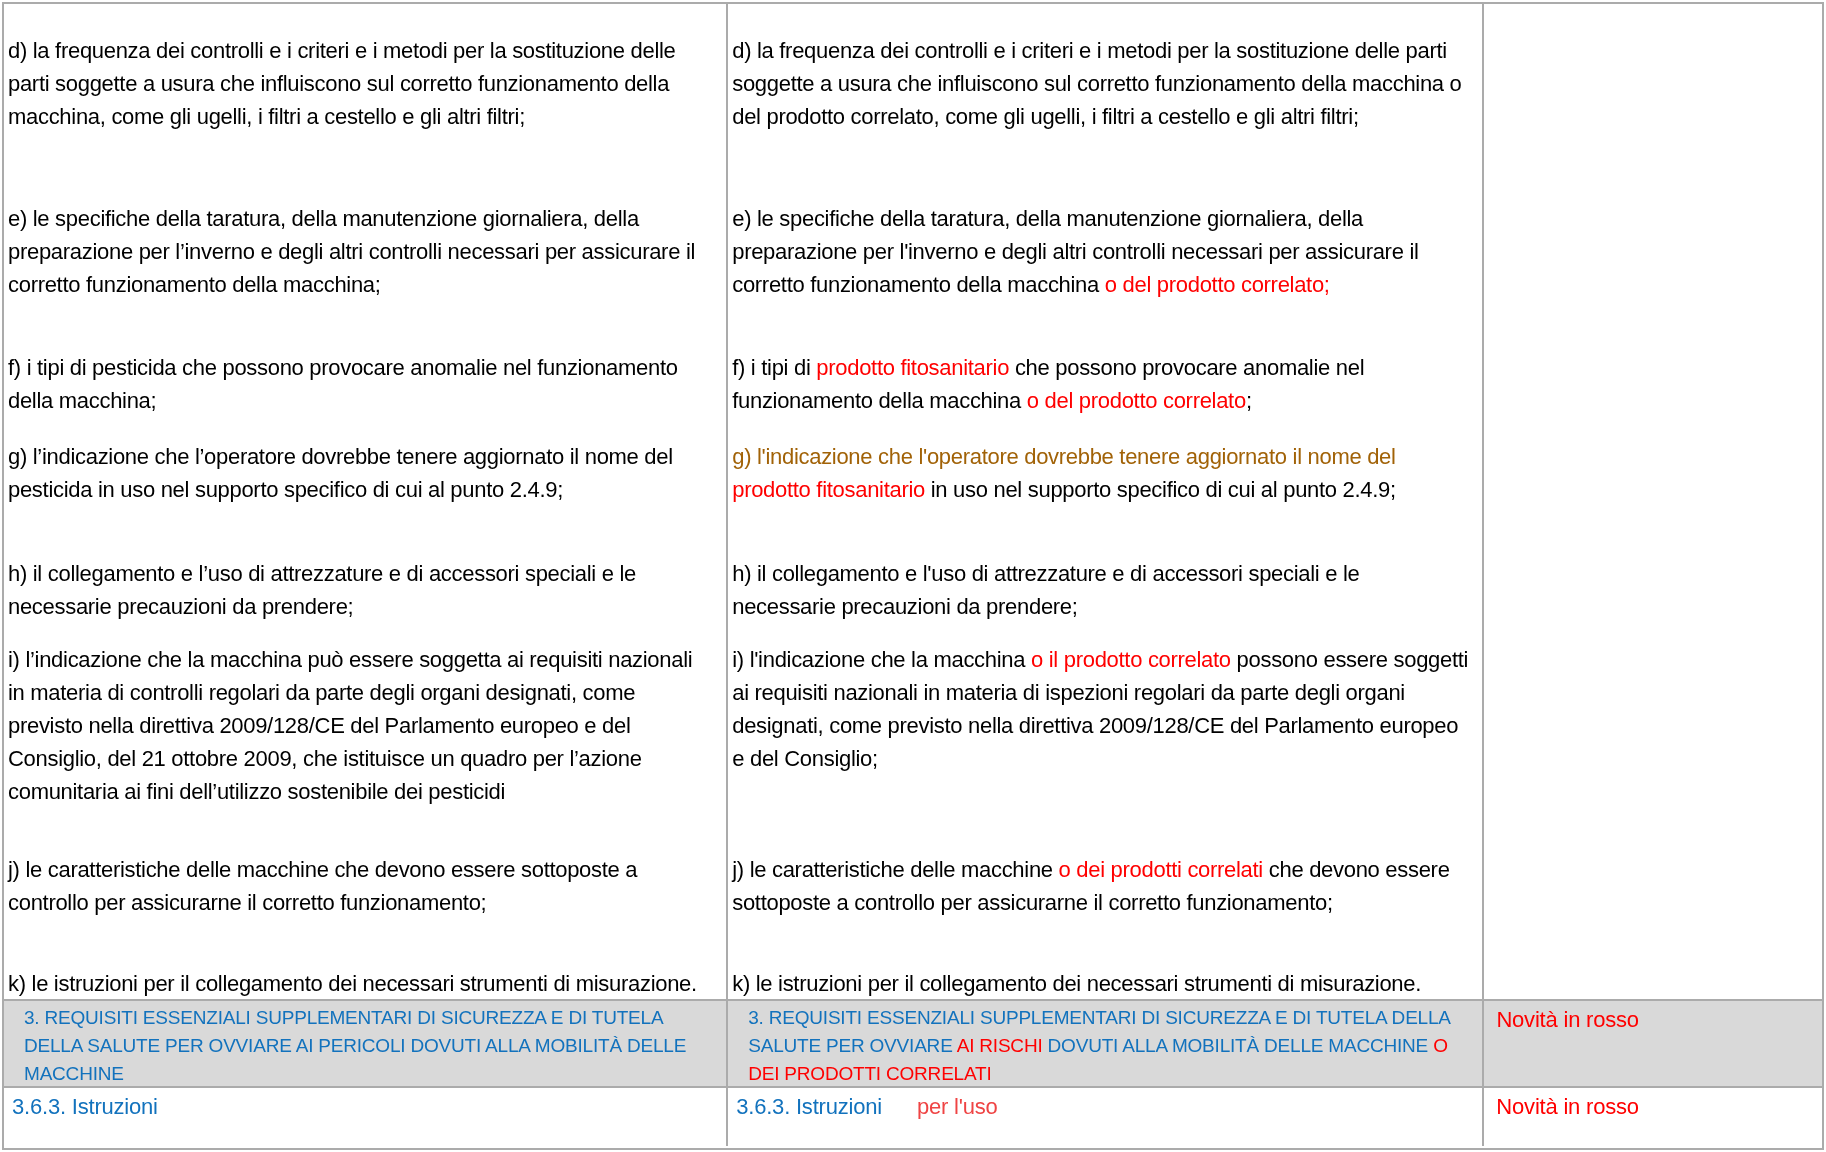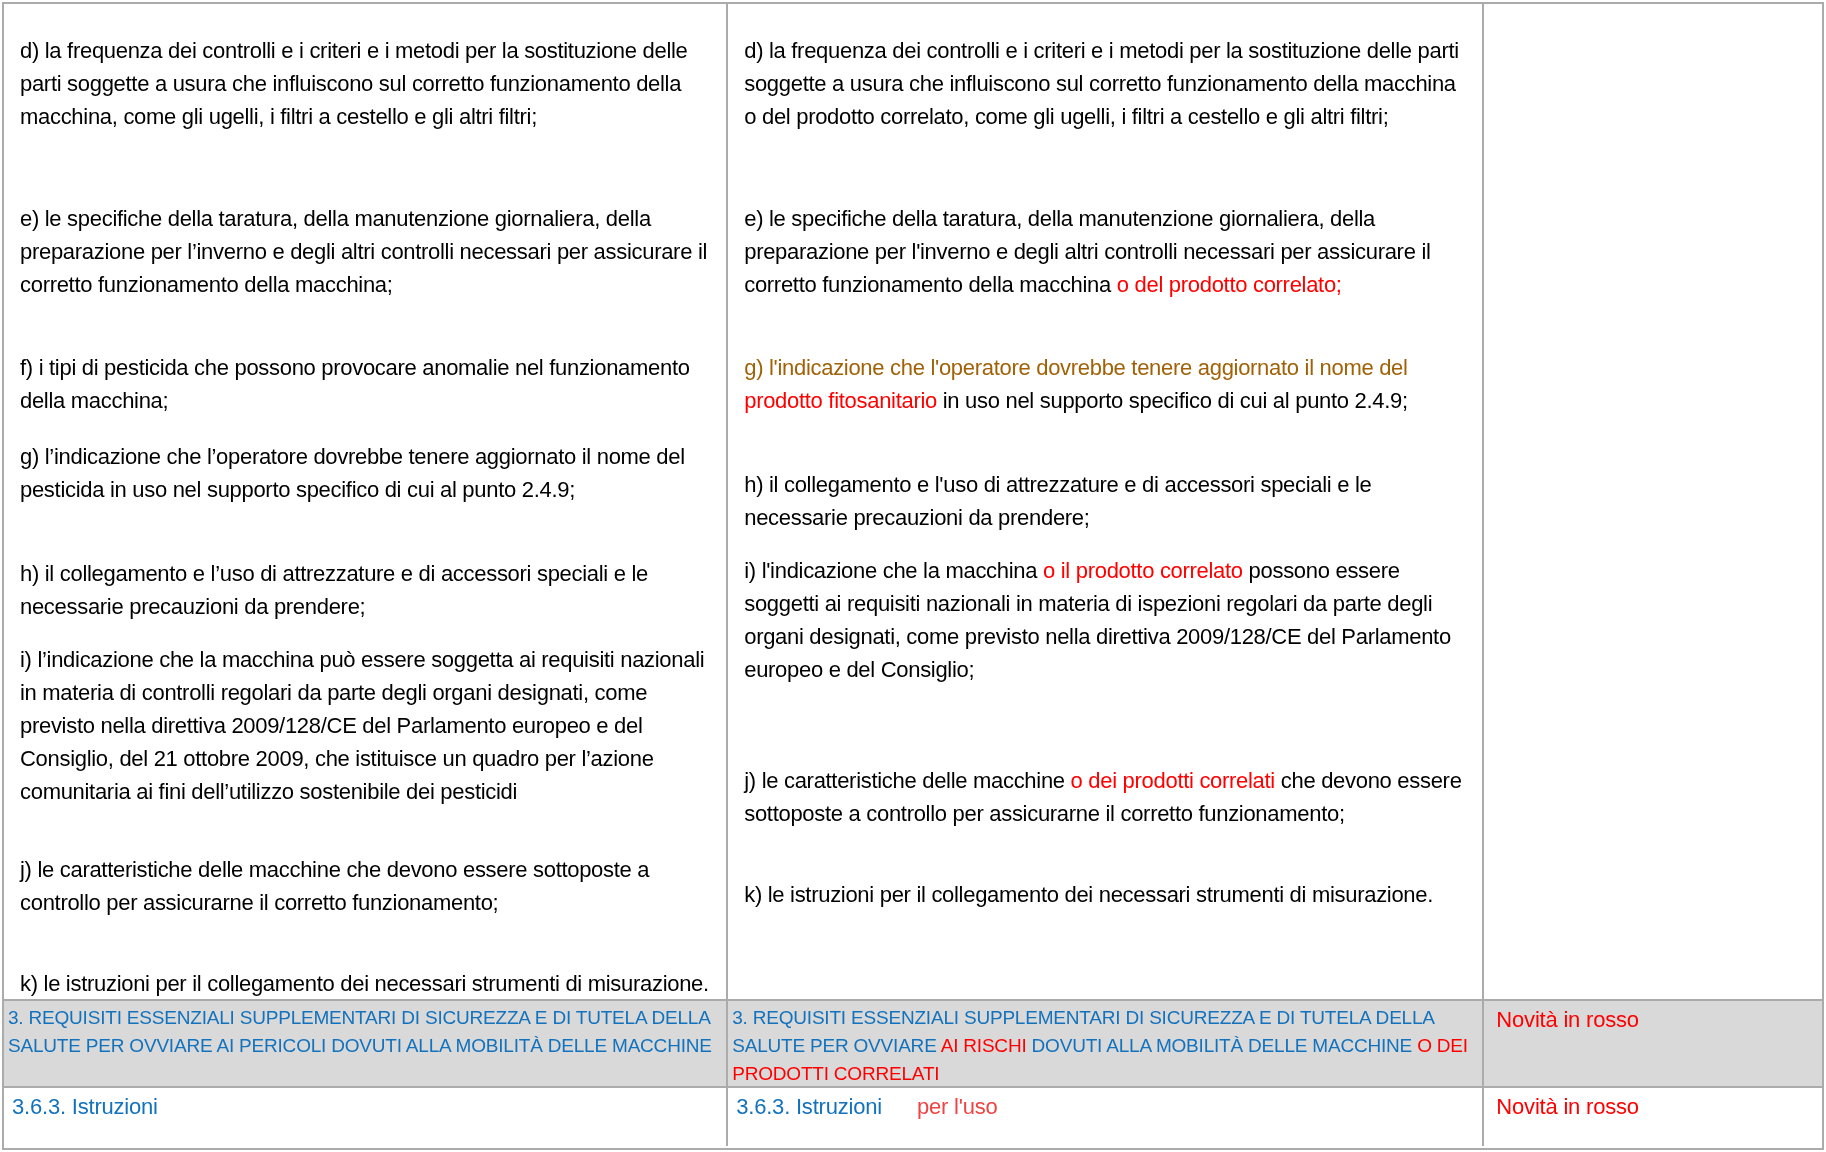--- a/index.html
+++ b/index.html
@@ -42,38 +42,38 @@
     background: #ffffff;
     overflow: hidden;
   }
 
   .cell { height: 100%; overflow: hidden; }
   .col-old  { width: 725px; border-right: 2px solid var(--border, #ababab); }
   .col-new  { width: 757px; border-right: 2px solid var(--border, #ababab); }
   .col-note { width: 338px; }
 
   
-  .col-old.text-col, .col-new.text-col { padding: 30px 14px 0 16px; }
+  .col-old.text-col, .col-new.text-col { padding: 30px 14px 0 4px; }
   .para {
     font-size: 22px;
     line-height: 33px;
     letter-spacing: -0.3px;
     margin: 0;
   }
   .p-d { min-height: 168px; }
   .p-e { min-height: 149px; }
   .p-f { min-height: 89px;  }
   .p-g { min-height: 117px; }
   .p-h { min-height: 86px;  }
   .p-i { min-height: 210px; }
   .p-j { min-height: 114px; }
   .p-k { min-height: 50px;  }
 
   
-  .row-section .cell { padding: 3px 10px 0 4px; }
+  .row-section .cell { padding: 3px 10px 0 20px; }
   .section-text {
     font-size: 19px;
     line-height: 28px;
     letter-spacing: -0.2px;
   }
 
   
   .row-sub .cell { padding: 4px 10px 0 8px; }
   .sub-text {
     font-size: 22px;
@@ -103,20 +103,21 @@
       <p class="para p-f"><span style="color: rgb(0, 0, 0);">f) i tipi di pesticida che possono provocare anomalie nel funzionamento della macchina;</span></p>
       <p class="para p-g"><span style="color: rgb(0, 0, 0);">g) l’indicazione che l’operatore dovrebbe tenere aggiornato il nome del pesticida in uso nel supporto specifico di cui al punto 2.4.9;</span></p>
       <p class="para p-h"><span style="color: rgb(0, 0, 0); margin-top: 28px;">h) il collegamento e l’uso di attrezzature e di accessori speciali e le necessarie precauzioni da prendere;</span></p>
       <p class="para p-i"><span style="color: rgb(0, 0, 0);">i) l’indicazione che la macchina può essere soggetta ai requisiti nazionali in materia di controlli regolari da parte degli organi designati, come previsto nella direttiva 2009/128/CE del Parlamento europeo e del Consiglio, del 21 ottobre 2009, che istituisce un quadro per l’azione comunitaria ai fini dell’utilizzo sostenibile dei pesticidi</span></p>
       <p class="para p-j"><span style="color: rgb(0, 0, 0); text-align: center;">j) le caratteristiche delle macchine che devono essere sottoposte a controllo per assicurarne il corretto funzionamento;</span></p>
       <p class="para p-k"><span style="color: rgb(0, 0, 0);">k) le istruzioni per il collegamento dei necessari strumenti di misurazione.</span></p>
     </div>
     <div class="cell col-new text-col">
       <p class="para p-d"><span style="color: rgb(0, 0, 0);">d) la frequenza dei controlli e i criteri e i metodi per la sostituzione delle parti soggette a usura che influiscono sul corretto funzionamento della macchina o del prodotto correlato, come gli ugelli, i filtri a cestello e gli altri filtri;</span></p>
       <p class="para p-e"><span style="color: rgb(0, 0, 0);">e) le specifiche della taratura, della manutenzione giornaliera, della preparazione per l'inverno e degli altri controlli necessari per assicurare il corretto funzionamento della macchina </span><span style="color: rgb(255, 0, 0);">o del prodotto correlato;</span></p>
+      <p class="para p-f"><span style="color: rgb(0, 0, 0);">f) i tipi di </span><span style="color: rgb(255, 0, 0);">prodotto fitosanitario</span><span style="color: rgb(0, 0, 0);"> che possono provocare anomalie nel funzionamento della macchina </span><span style="color: rgb(255, 0, 0);">o del prodotto correlato</span><span style="color: rgb(0, 0, 0);">;</span></p>
       <p class="para p-g"><span style="color: #a16207;">g) l'indicazione che l'operatore dovrebbe tenere aggiornato il nome del </span><span style="color: rgb(255, 0, 0);">prodotto fitosanitario</span><span style="color: rgb(0, 0, 0);"> in uso nel supporto specifico di cui al punto 2.4.9;</span></p>
       <p class="para p-h"><span style="color: rgb(0, 0, 0);">h) il collegamento e l'uso di attrezzature e di accessori speciali e le necessarie precauzioni da prendere;</span></p>
       <p class="para p-i"><span style="color: rgb(0, 0, 0);">i) l'indicazione che la macchina </span><span style="color: rgb(255, 0, 0);">o il prodotto correlato</span><span style="color: rgb(0, 0, 0);"> possono essere soggetti ai requisiti nazionali in materia di ispezioni regolari da parte degli organi designati, come previsto nella direttiva 2009/128/CE del Parlamento europeo e del Consiglio;</span></p>
       <p class="para p-j"><span style="color: rgb(0, 0, 0);">j) le caratteristiche delle macchine </span><span style="color: rgb(255, 0, 0);">o dei prodotti correlati</span><span style="color: rgb(0, 0, 0);"> che devono essere sottoposte a controllo per assicurarne il corretto funzionamento;</span></p>
       <p class="para p-k"><span style="color: rgb(0, 0, 0);">k) le istruzioni per il collegamento dei necessari strumenti di misurazione.</span></p>
     </div>
     <div class="cell col-note"></div>
   </div>
 
   <div class="row row-section">

